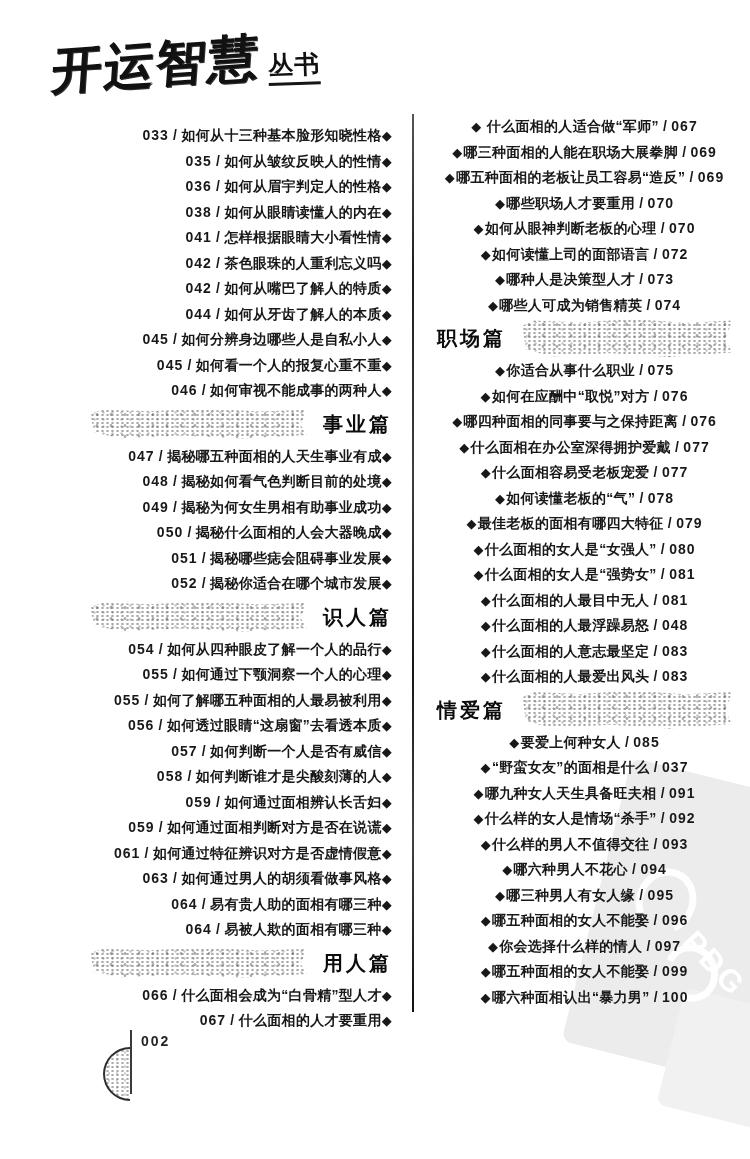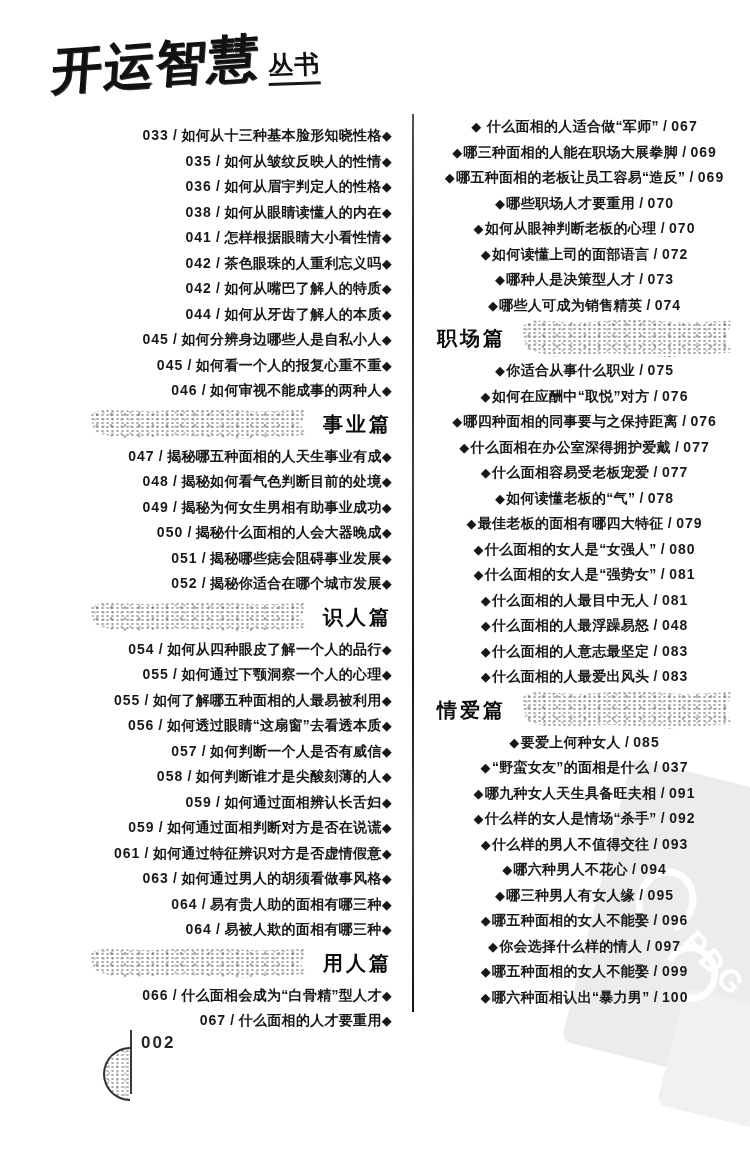--- a/index.html
+++ b/index.html
@@ -68,21 +68,21 @@
     border:2px solid #2e2e2e;border-right:none;
     border-radius:27px 0 0 27px / 27px 0 0 27px;
     box-sizing:border-box;
     background-image:
       radial-gradient(circle, rgba(70,70,70,.45) 1px, transparent 1.3px),
       radial-gradient(circle, rgba(120,120,120,.35) 1px, transparent 1.5px);
     background-size:5px 4px, 8px 7px;
   }
   .page-num{
     position:absolute;left:141px;top:1033px;
-    font-size:17px;font-weight:700;letter-spacing:2px;color:#242424;
+    font-size:14px;font-weight:700;letter-spacing:2px;color:#242424;
   }
 
   
   .watermark{
     position:absolute;left:592px;top:792px;width:320px;height:292px;
     background:#ececec;border-radius:10px;transform:rotate(14deg);
   }
   .watermark-2{
     position:absolute;left:668px;top:1010px;width:200px;height:120px;
     background:#f1f1f1;border-radius:8px;transform:rotate(14deg);

